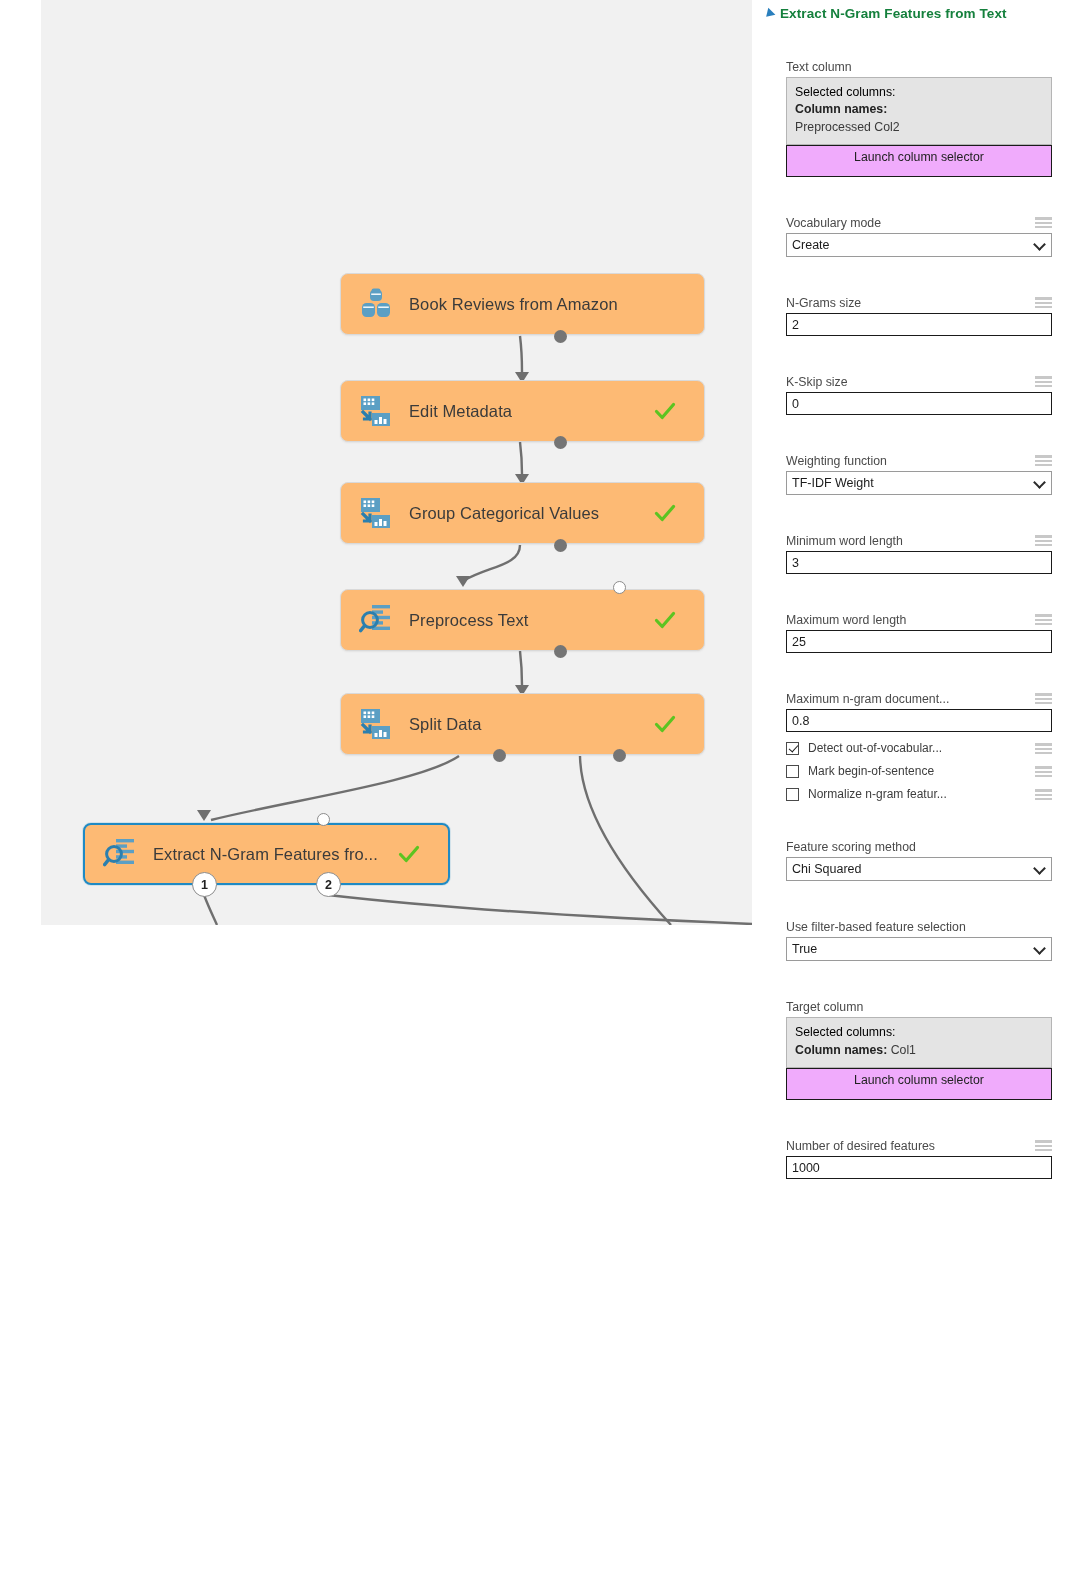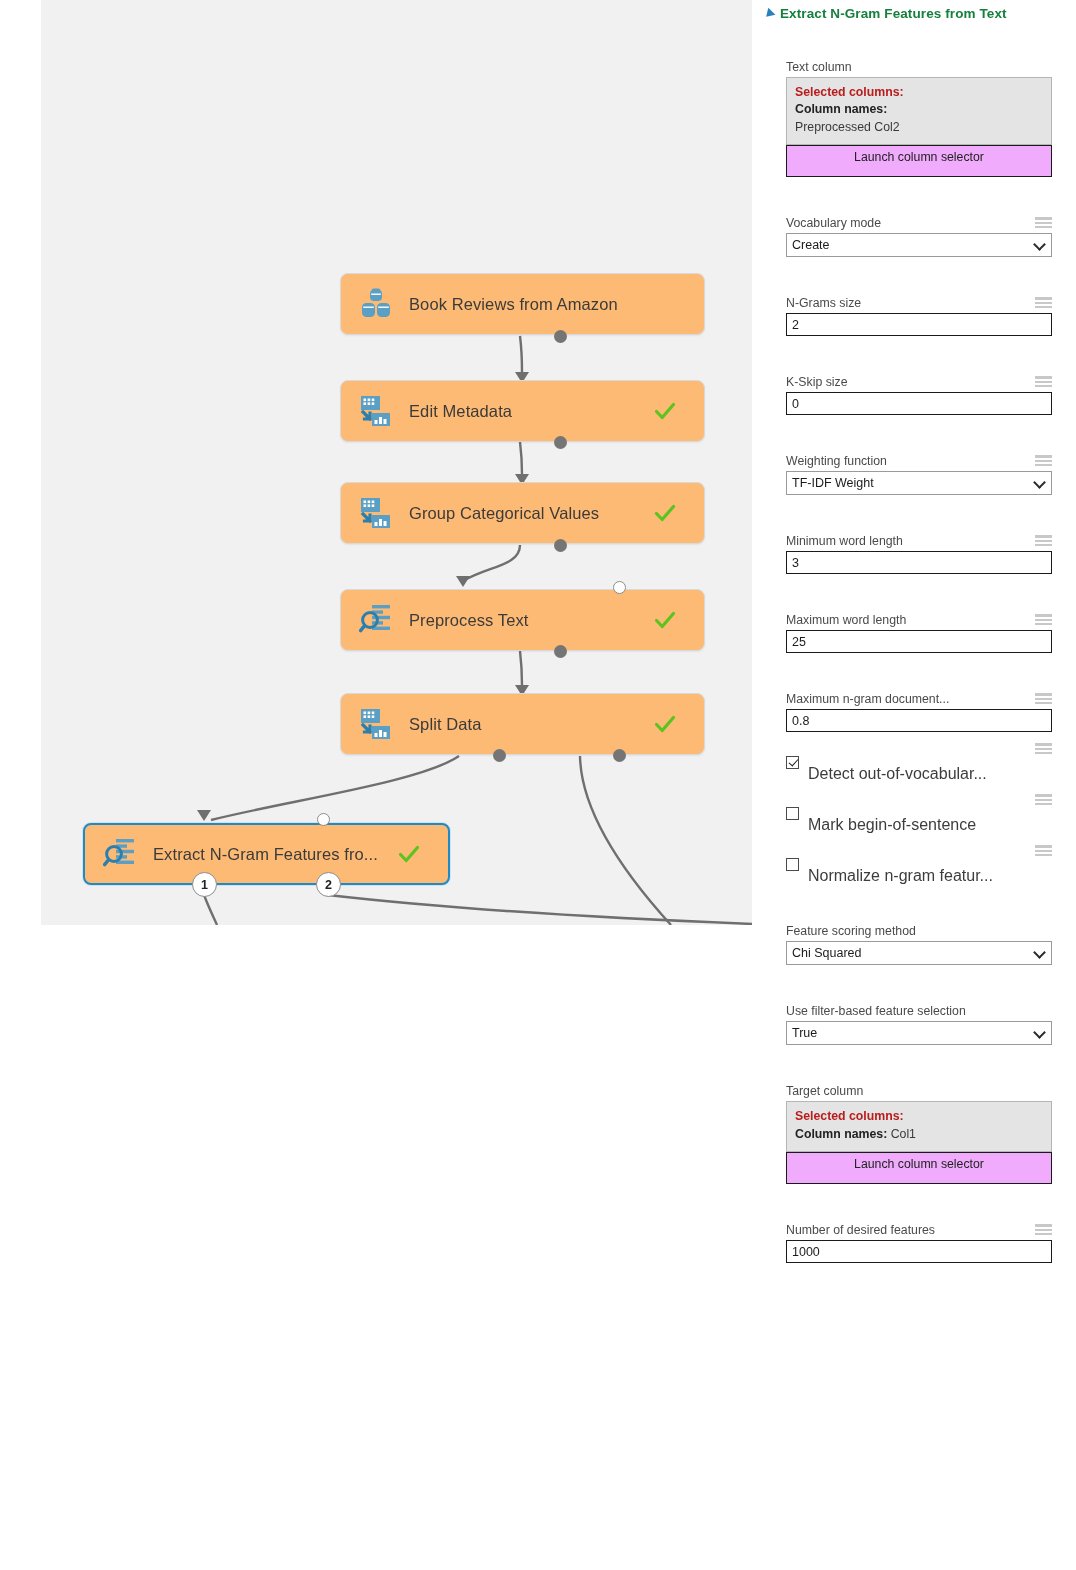--- a/index.html
+++ b/index.html
@@ -118,21 +118,21 @@
   .hamb i { display:block; height: 2.5px; background: #c8c8c8; width: 100%; }
 
   .selbox {
     border: 1px solid #b5b5b5;
     background: #e4e4e4;
     padding: 6px 8px 8px 8px;
     font-size: 12.3px;
     color: #3a3a3a;
     line-height: 1.42;
   }
-  .selbox .sc { color:#b91c1c; font-weight: bold; display:block; }
+  .selbox .sc { color:#000000; font-weight: normal; display:block; }
   .selbox .cn { font-weight: bold; color:#222; }
   .selbox .inline { color:#3a3a3a; font-weight: normal; }
 
   .btn {
     margin-top: 0;
     width: 100%;
     border: 1.6px solid #1a1a1a;
     background: #f0abfc;
     font-size: 12.3px;
     color: #222;
@@ -191,22 +191,22 @@
   .cbx.on::after {
     content: "";
     position: absolute;
     left: 3.5px; top: 0.5px;
     width: 4px; height: 8px;
     border-right: 1.8px solid #1b1b1b;
     border-bottom: 1.8px solid #1b1b1b;
     transform: rotate(42deg);
   }
   .ctext {
-    font-size: 16px; color: #3d3d3d;
-    white-space: nowrap; overflow: hidden; margin-top: 24px;
+    font-size: 12px; color: #3d3d3d;
+    white-space: nowrap; overflow: hidden;
   }
   .checkrow .hamb { top: 2px; }
 </style>
 </head>
 <body>
 
 <div id="root">
 
   <div id="canvas">
 

